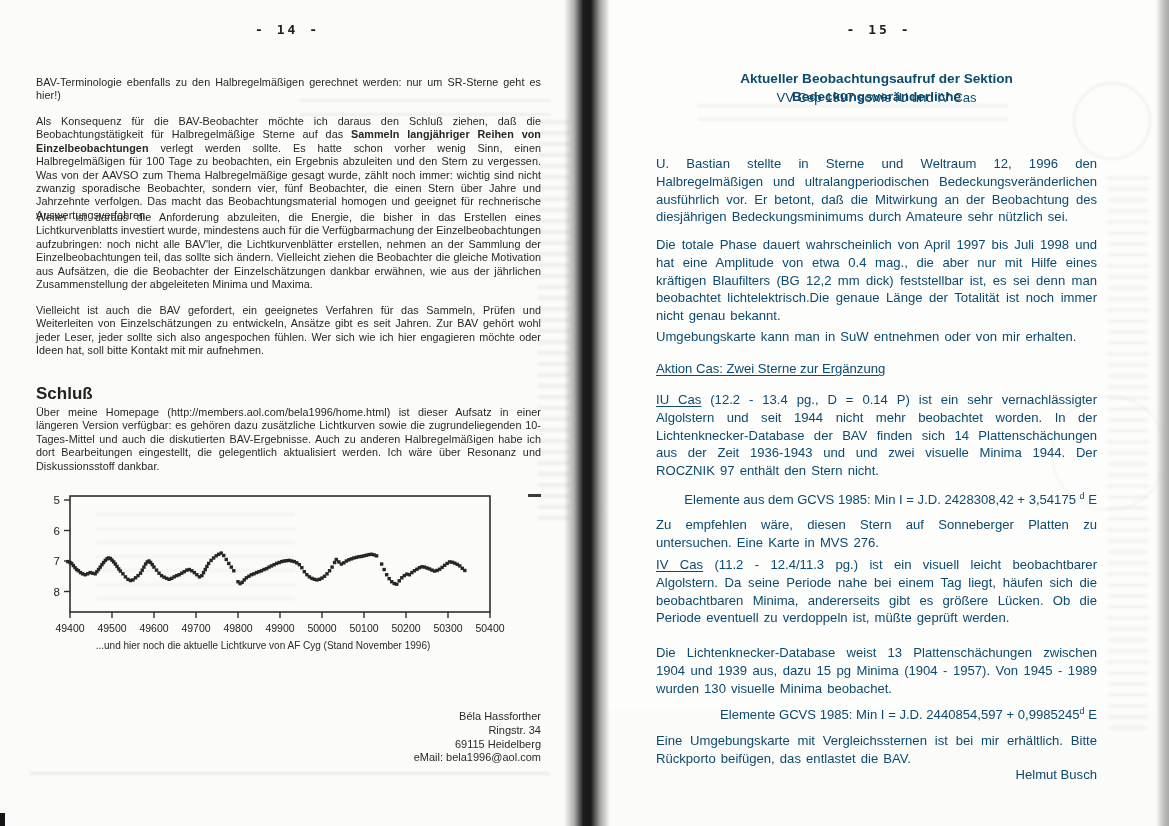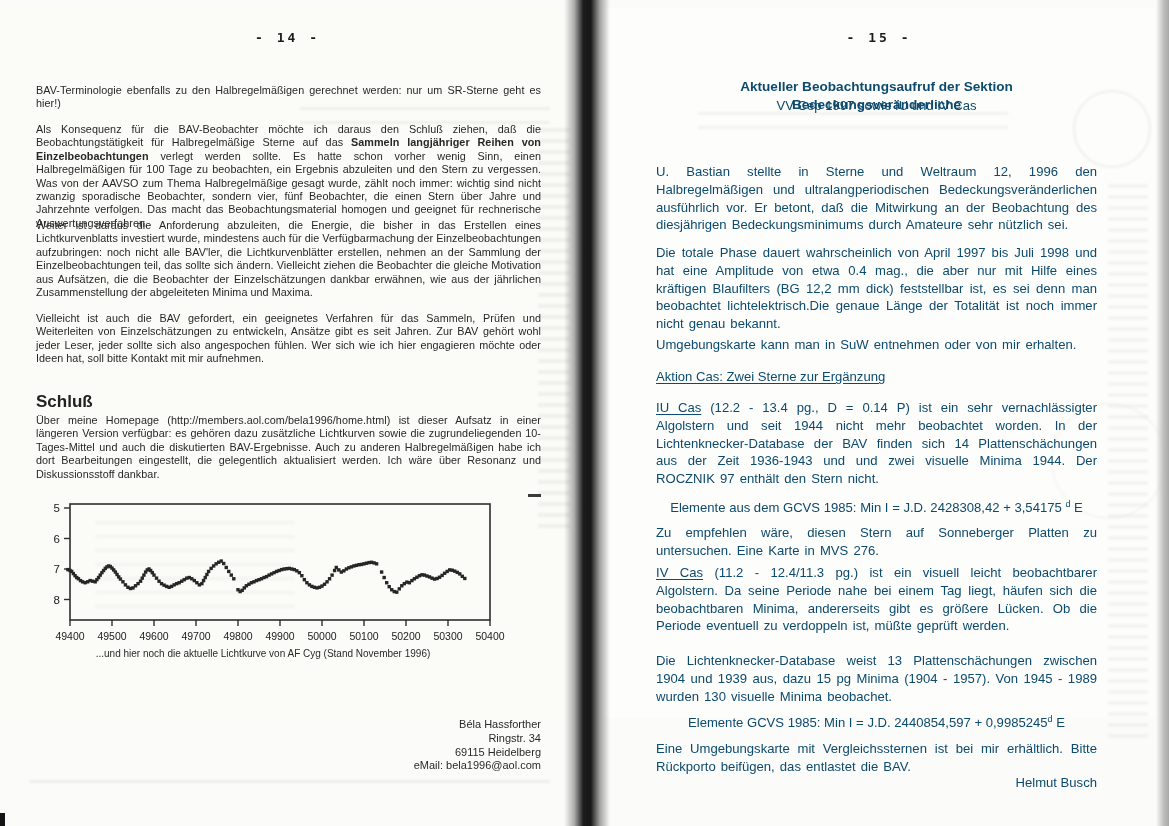--- a/index.html
+++ b/index.html
@@ -3,21 +3,21 @@
 <meta charset="utf-8">
 <style>
   html,body{margin:0;padding:0;}
   body{
     width:1169px;height:826px;position:relative;overflow:hidden;
     background:#efefec;
     font-family:"Liberation Sans", sans-serif;
     -webkit-font-smoothing:antialiased;
   }
   .scan{position:absolute;inset:0;background:#fbfbf9;}
-  .page{position:absolute;top:8px;height:710px;}
+  .page{position:absolute;top:0;height:710px;}
   .page-left{left:0;width:575px;background:#fbfbf8;}
   .page-right{left:603px;width:552px;background:#fdfdfb;}
   .gutter{
     position:absolute;left:564px;top:0;width:46px;height:826px;
     background:linear-gradient(90deg,
       rgba(120,120,120,0) 0%,
       rgba(80,80,80,.45) 22%,
       #1c1c1c 42%,
       #171717 58%,
       rgba(90,90,90,.55) 78%,
@@ -44,21 +44,21 @@
   .address{position:absolute;right:34px;top:710px;text-align:right;
     font-size:11px;line-height:13.8px;color:#2a2a2a;}
 
   
   .rcontent{position:absolute;left:45px;right:50px;top:0;bottom:0;}
   .rp{position:absolute;left:0;right:0;margin:8px;color:#0c4a6e;
     font-size:13.1px;line-height:17.8px;text-align:justify;word-spacing:1.5px;}
   .rtitle{font-weight:bold;text-align:center;font-size:13.6px;word-spacing:0;}
   .rsub{text-align:center;word-spacing:0;}
   .rhead{text-decoration:underline;text-underline-offset:2px;text-align:left;word-spacing:0;}
-  .rformula{text-align:center;word-spacing:0;}
+  .rformula{text-align:right;word-spacing:0;}
   .rsig{text-align:right;word-spacing:0;}
   .seg-u{text-decoration:underline;text-underline-offset:2px;}
   .seg-b{font-weight:bold;}
   sup.seg-sup{font-size:9px;vertical-align:super;line-height:0;}
 
   
   .chart-wrap{position:absolute;left:18px;top:486px;width:540px;height:158px;}
 
   
   .bleed{position:absolute;pointer-events:none;}

